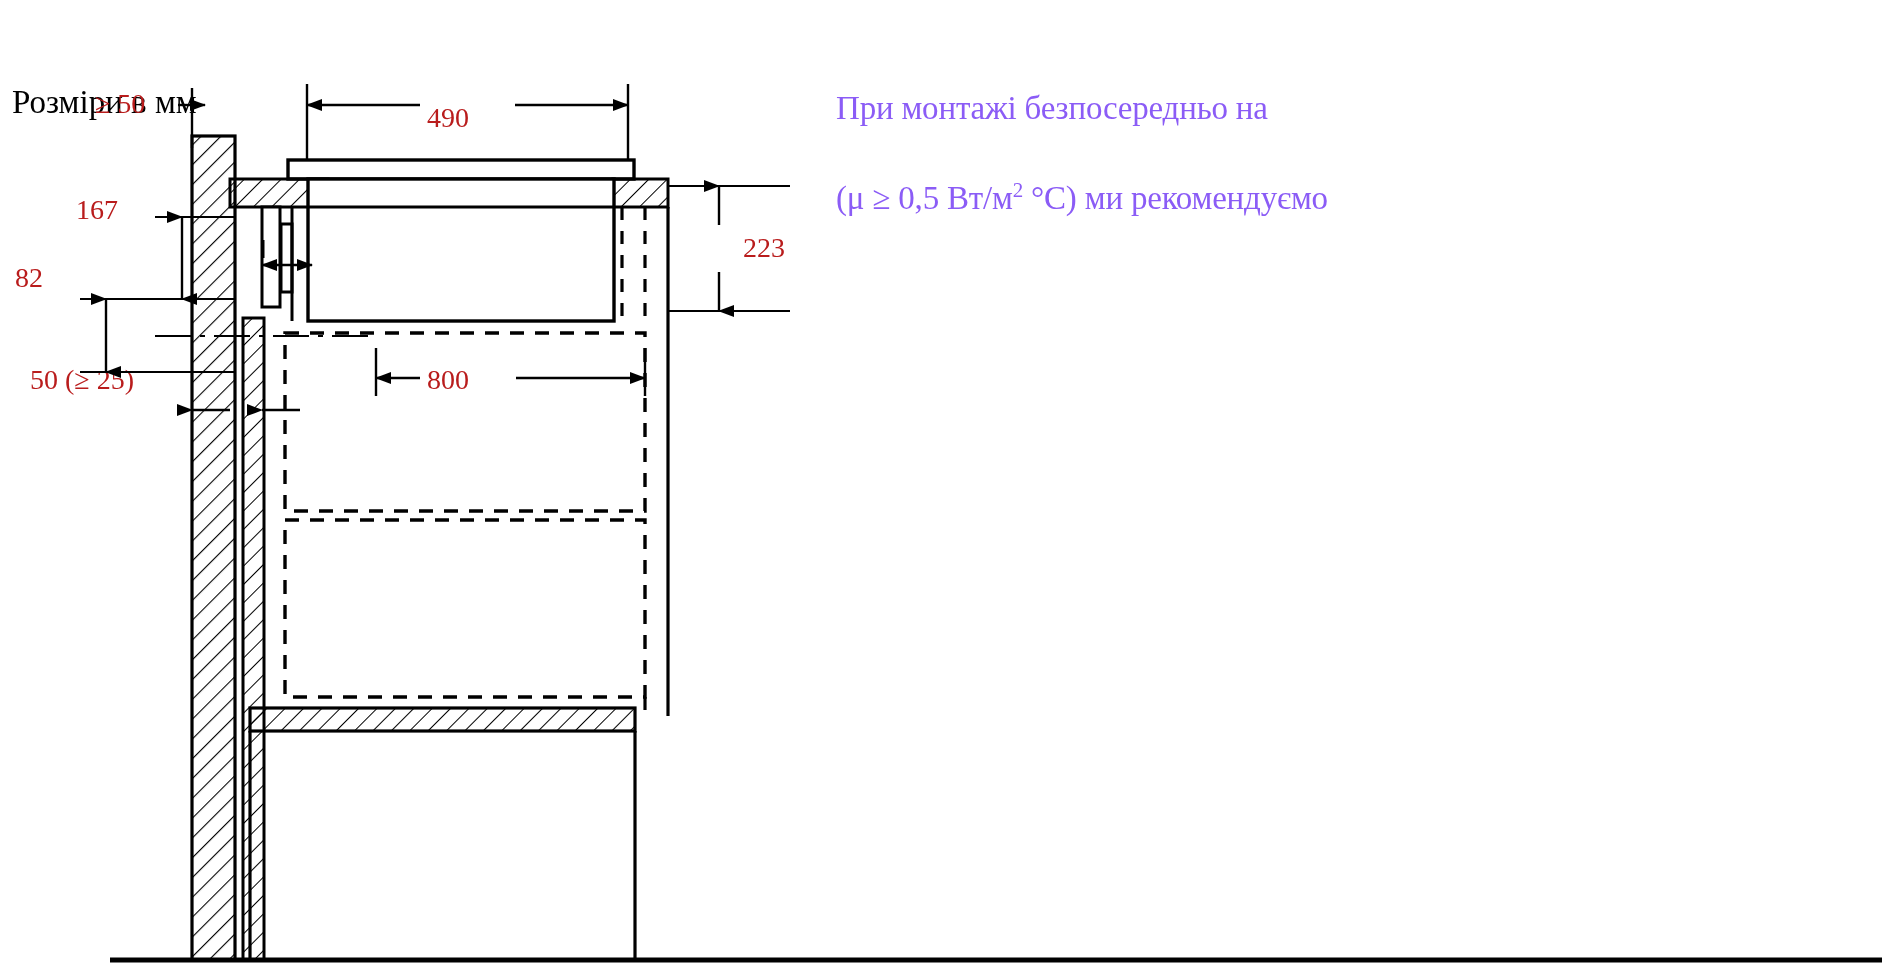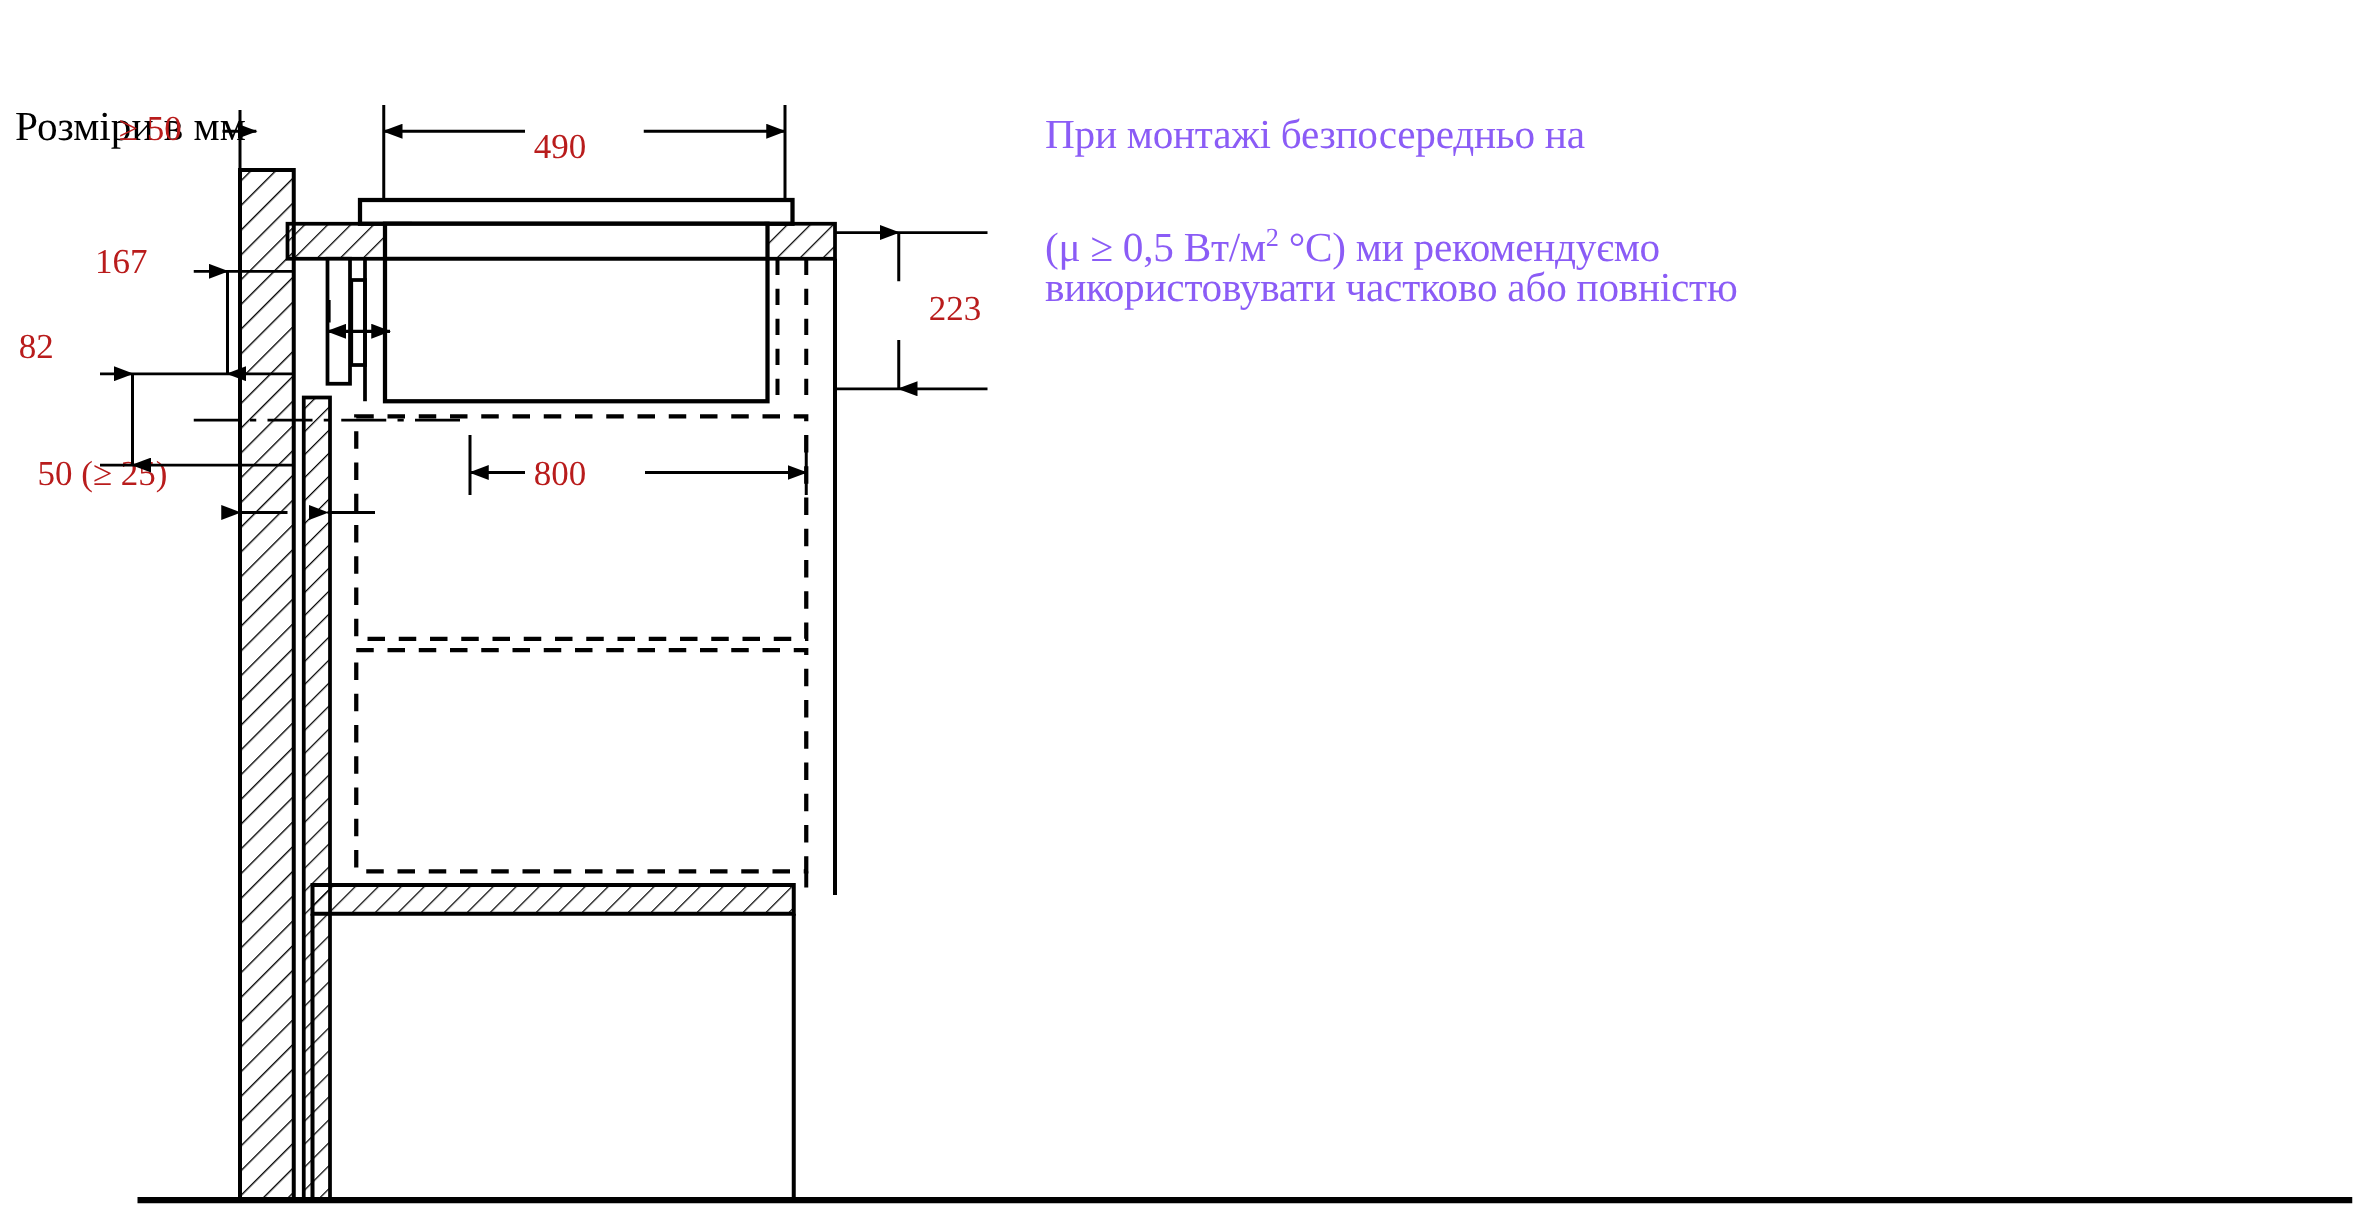--- a/index.html
+++ b/index.html
@@ -68,21 +68,20 @@
 <body>
 
 <div id="root">
 
   <div class="hdr" id="title-block">
     <div>Розміри в мм</div>
   </div>
 
   <div class="note-line" id="note-0">При монтажі безпосередньо на</div>
   <div class="note-line" id="note-2"><span>(μ ≥ 0,5 Вт/м</span><span class="sup">2</span><span> °С) ми рекомендуємо</span></div>
-  <div class="note-line" id="note-3">використовувати частково або повністю</div>
 
   <div class="dimlabel" style="left:95px; top:87px;">≥ 50</div>
   <div class="dimlabel" style="left:427px; top:69px;margin-top:32px;">490</div>
   <div class="dimlabel" style="left:76px; top:193px;">167</div>
   <div class="dimlabel" style="left:15px; top:261px;">82</div>
   <div class="dimlabel" style="left:322px; top:219px;">10-80</div>
   <div class="dimlabel" style="left:724px; top:231px;margin-left:19px;">223</div>
   <div class="dimlabel" style="left:427px; top:363px;">800</div>
   <div class="dimlabel" style="left:30px; top:363px;">50 (≥ 25)</div>
 

